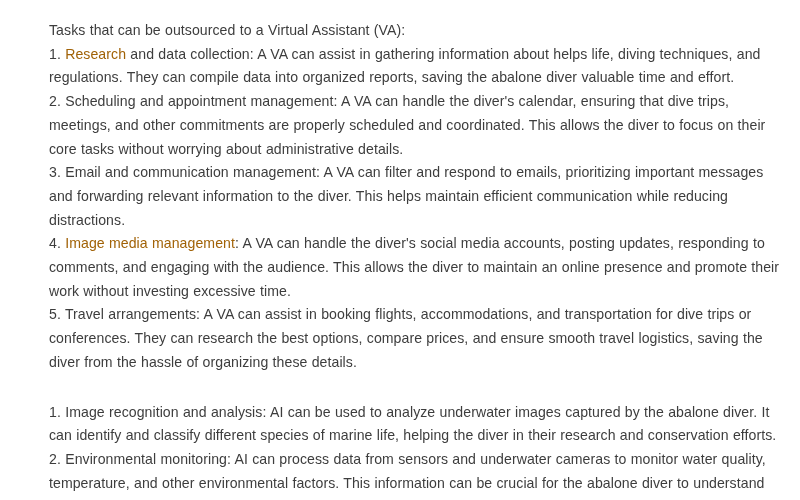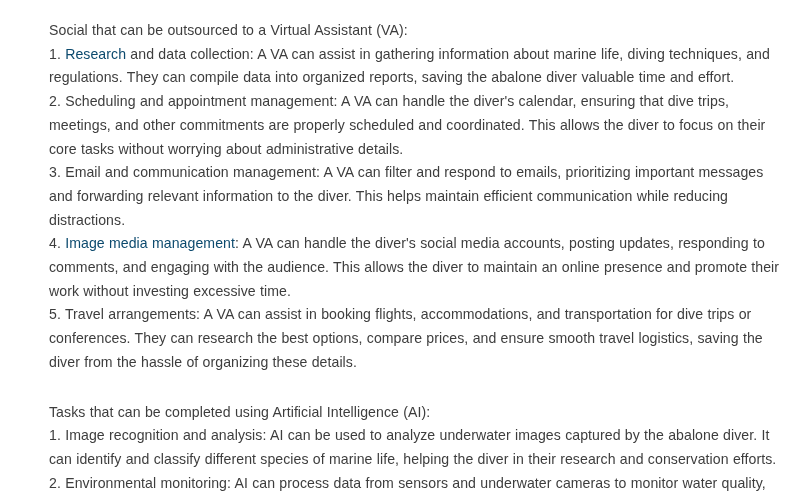--- a/index.html
+++ b/index.html
@@ -39,47 +39,46 @@
     padding: 0;
   }
   .list-item {
     margin: 0;
     padding: 0;
   }
   .section-gap {
     height: 26px;
   }
   .link {
-    color: #0c4a6e;
+    color: #a16207;
   }
   p {
     margin: 0;
     padding: 0;
   }
 </style>
 </head>
 <body>
 
 <div class="page">
   <div class="doc-body">
 
-    <p class="section-heading">Social that can be outsourced to a Virtual Assistant (VA):</p>
+    <p class="section-heading">Tasks that can be outsourced to a Virtual Assistant (VA):</p>
 
-    <p class="list-item"><span>1.</span> <span class="link">Research</span><span> and data collection: A VA can assist in gathering information about marine life, diving techniques, and regulations. They can compile data into organized reports, saving the abalone diver valuable time and effort.</span></p>
+    <p class="list-item"><span>1.</span> <span class="link">Research</span><span> and data collection: A VA can assist in gathering information about helps life, diving techniques, and regulations. They can compile data into organized reports, saving the abalone diver valuable time and effort.</span></p>
 
     <p class="list-item"><span>2.</span><span> Scheduling and appointment management: A VA can handle the diver's calendar, ensuring that dive trips, meetings, and other commitments are properly scheduled and coordinated. This allows the diver to focus on their core tasks without worrying about administrative details.</span></p>
 
     <p class="list-item"><span>3.</span><span> Email and communication management: A VA can filter and respond to emails, prioritizing important messages and forwarding relevant information to the diver. This helps maintain efficient communication while reducing distractions.</span></p>
 
     <p class="list-item"><span>4.</span> <span class="link">Image media management</span><span>: A VA can handle the diver's social media accounts, posting updates, responding to comments, and engaging with the audience. This allows the diver to maintain an online presence and promote their work without investing excessive time.</span></p>
 
     <p class="list-item"><span>5.</span><span> Travel arrangements: A VA can assist in booking flights, accommodations, and transportation for dive trips or conferences. They can research the best options, compare prices, and ensure smooth travel logistics, saving the diver from the hassle of organizing these details.</span></p>
 
     <div class="section-gap"></div>
 
-    <p class="section-heading">Tasks that can be completed using Artificial Intelligence (AI):</p>
 
     <p class="list-item"><span>1.</span><span> Image recognition and analysis: AI can be used to analyze underwater images captured by the abalone diver. It can identify and classify different species of marine life, helping the diver in their research and conservation efforts.</span></p>
 
     <p class="list-item"><span>2.</span><span> Environmental monitoring: AI can process data from sensors and underwater cameras to monitor water quality, temperature, and other environmental factors. This information can be crucial for the abalone diver to understand</span></p>
 
   </div>
 </div>
 
 </body></html>

